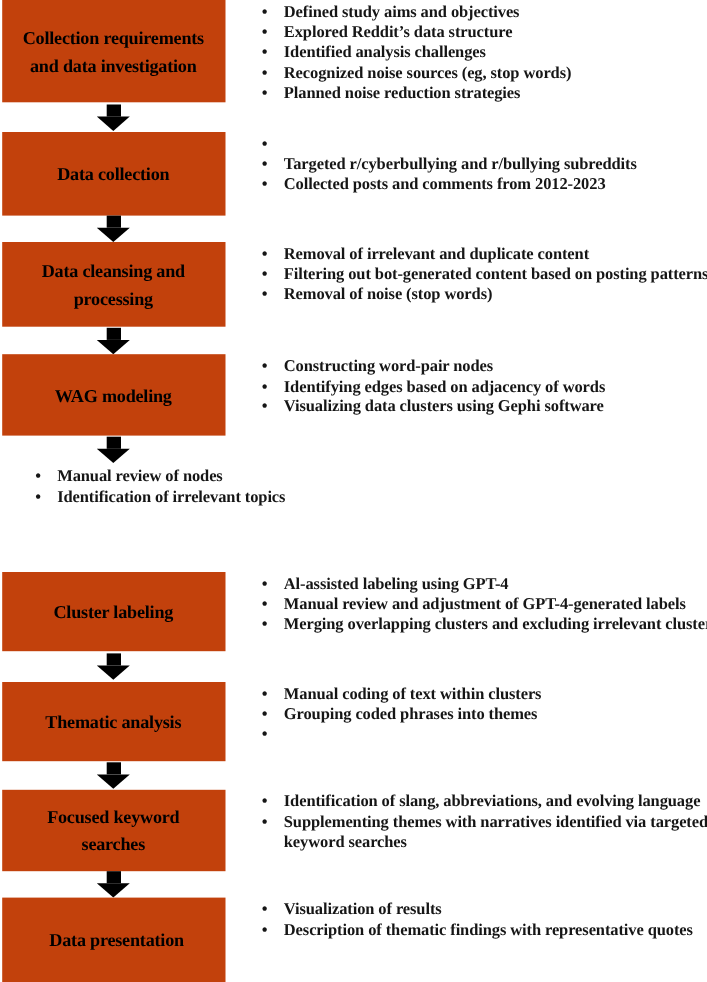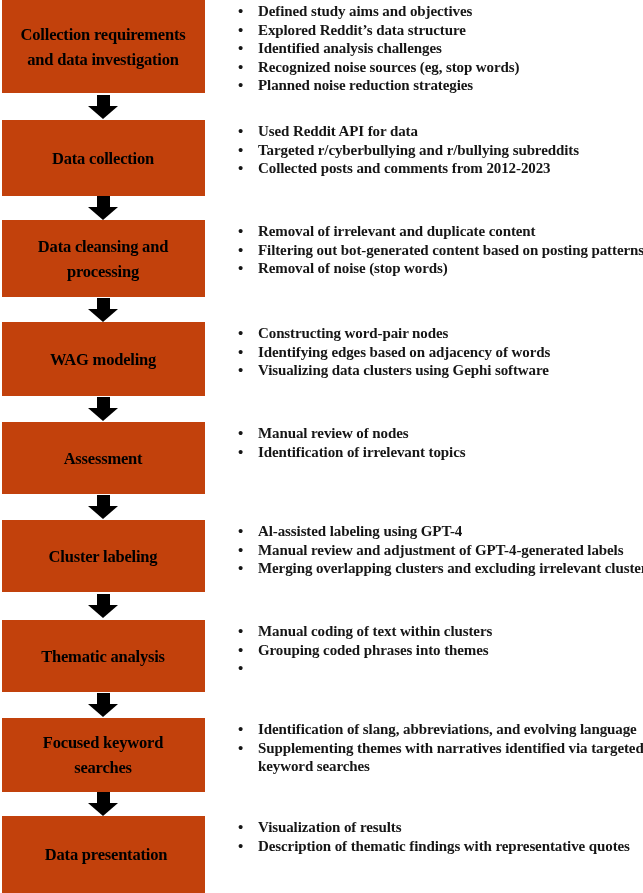--- a/index.html
+++ b/index.html
@@ -126,21 +126,21 @@
     <div class="left">
       <div class="box">
         <span class="box-label">Data collection</span>
       </div>
       <div class="arrow">
           <div class="stem"></div>
           <div class="head"></div>
         </div>
     </div>
     <div class="bullets">
-      <div class="bullet"><span class="dot">•</span><span>Used Reddit API for data</span></div>
+      <div class="bullet"><span class="dot">•</span></div>
       <div class="bullet"><span class="dot">•</span><span>Targeted r/cyberbullying and r/bullying subreddits</span></div>
       <div class="bullet"><span class="dot">•</span><span>Collected posts and comments from 2012-2023</span></div>
     </div>
   </div>
 
   <div class="section s3">
     <div class="left">
       <div class="box">
         <span class="box-label">Data cleansing and
 processing</span>
@@ -168,29 +168,20 @@
         </div>
     </div>
     <div class="bullets">
       <div class="bullet"><span class="dot">•</span><span>Constructing word-pair nodes</span></div>
       <div class="bullet"><span class="dot">•</span><span>Identifying edges based on adjacency of words</span></div>
       <div class="bullet"><span class="dot">•</span><span>Visualizing data clusters using Gephi software</span></div>
     </div>
   </div>
 
   <div class="section s5">
-    <div class="left">
-      <div class="box">
-        <span class="box-label">Assessment</span>
-      </div>
-      <div class="arrow">
-          <div class="stem"></div>
-          <div class="head"></div>
-        </div>
-    </div>
     <div class="bullets">
       <div class="bullet"><span class="dot">•</span><span>Manual review of nodes</span></div>
       <div class="bullet"><span class="dot">•</span><span>Identification of irrelevant topics</span></div>
     </div>
   </div>
 
   <div class="section s6">
     <div class="left">
       <div class="box">
         <span class="box-label">Cluster labeling</span>

